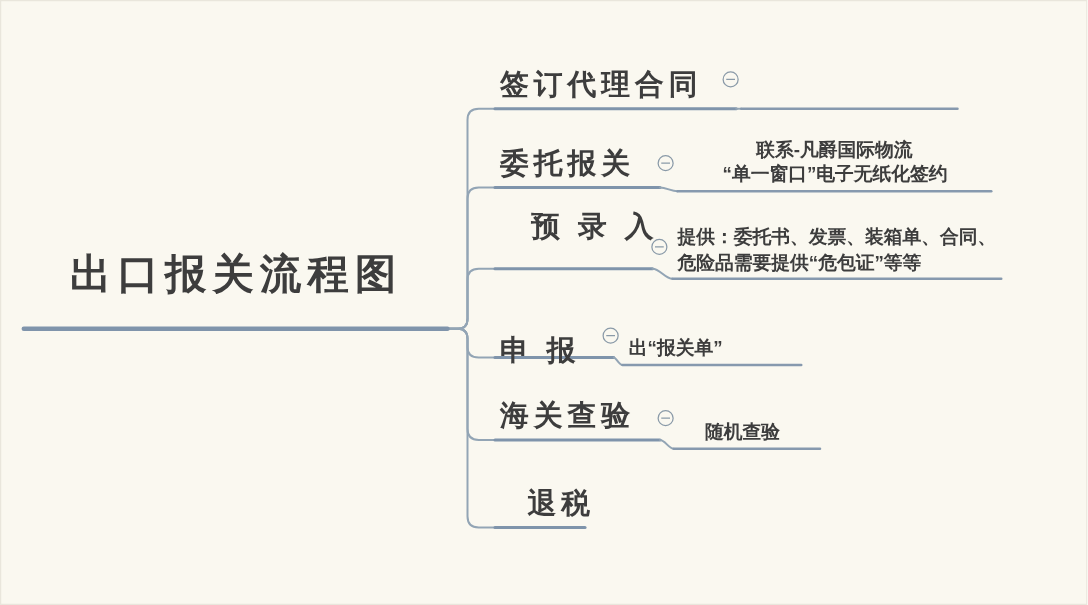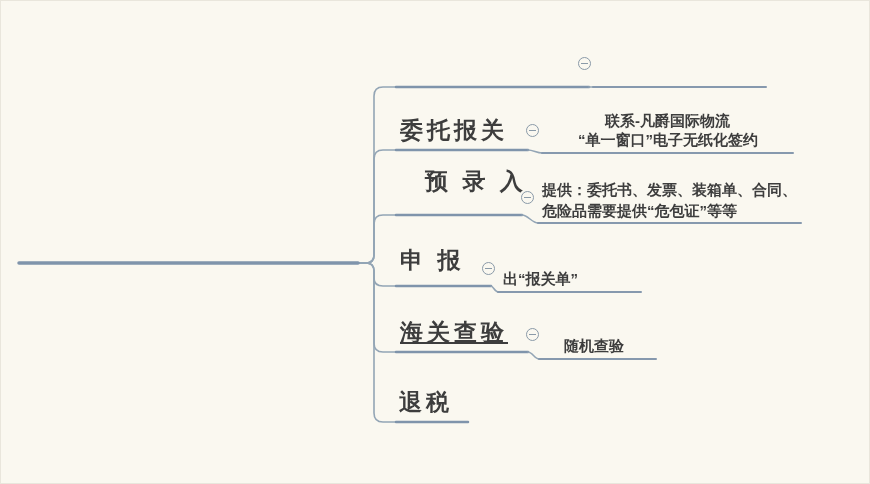--- a/index.html
+++ b/index.html
@@ -72,46 +72,48 @@
 
     <g stroke="#8699ae" stroke-width="2" stroke-linecap="round" fill="none">
       <path d="M592,86  H765"></path>
       <path d="M541,152 H792"></path>
       <path d="M537,222 H800"></path>
       <path d="M497,291 H640"></path>
       <path d="M538,358 H655"></path>
     </g>
   </svg>
 
+  <div class="label root-label" style="left:55px;top:196px;">出口报关流程图</div>
 
+  <div class="label branch-label" style="left:399px;top:51px;">签订代理合同</div>
   <div class="collapse-icon" style="left:577px;top:56px;">
       <span class="minus-bar"></span>
     </div>
   <div class="branch-detail" style="left:604px;top:62px;margin-top:47px;">联系-凡爵国际物流</div>
 
   <div class="label branch-label" style="left:399px;top:114px;">委托报关</div>
   <div class="collapse-icon" style="left:525px;top:123px;">
       <span class="minus-bar"></span>
     </div>
   <div class="branch-detail" style="left:545px;top:128px;margin-left:32px;">“单一窗口”电子无纸化签约</div>
 
   <div class="label branch-label" style="left:399px;top:165px;margin-left:25px;">预 录 入</div>
   <div class="collapse-icon" style="left:520px;top:190px;">
       <span class="minus-bar"></span>
     </div>
   <div class="branch-detail" style="left:541px;top:178px;">提供：委托书、发票、装箱单、合同、
 危险品需要提供“危包证”等等</div>
 
-  <div class="label branch-label" style="left:399px;top:244px;text-align:right;">申 报</div>
+  <div class="label branch-label" style="left:399px;top:264px;text-align:right;">申 报</div>
   <div class="collapse-icon" style="left:481px;top:261px;">
       <span class="minus-bar"></span>
     </div>
   <div class="branch-detail" style="left:502px;top:267px;">出“报关单”</div>
 
-  <div class="label branch-label" style="left:399px;top:316px;text-decoration:underline;">海关查验</div>
+  <div class="label branch-label" style="left:399px;top:316px;">海关查验</div>
   <div class="collapse-icon" style="left:525px;top:327px;">
       <span class="minus-bar"></span>
     </div>
   <div class="branch-detail" style="left:563px;top:334px;">随机查验</div>
 
-  <div class="label branch-label" style="left:398px;top:386px;">退税</div>
+  <div class="label branch-label" style="left:421px;top:386px;">退税</div>
 
 </div>
 
 </body></html>

